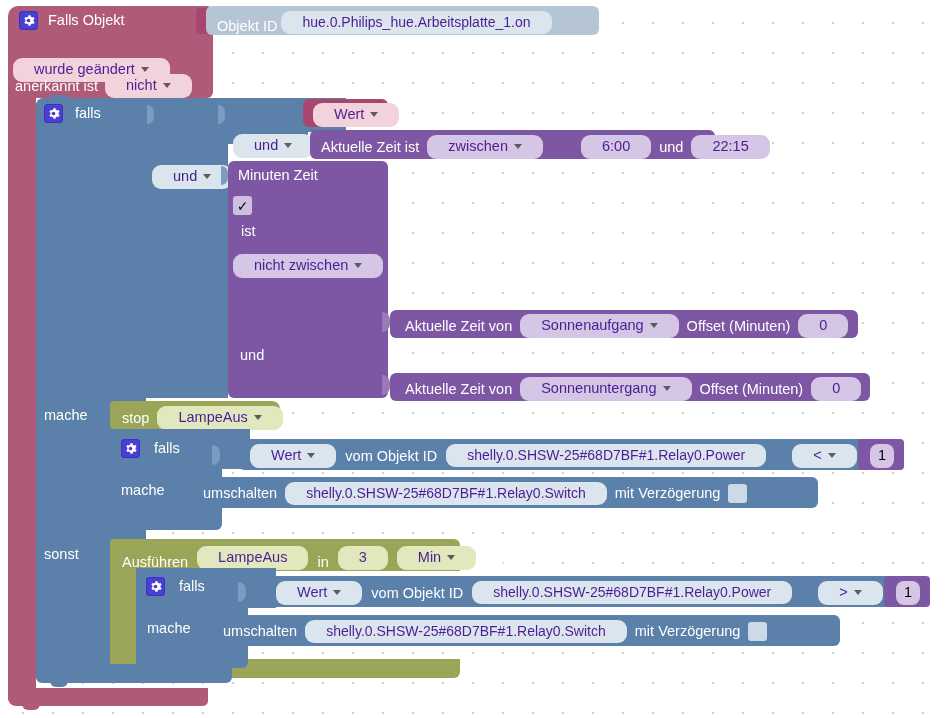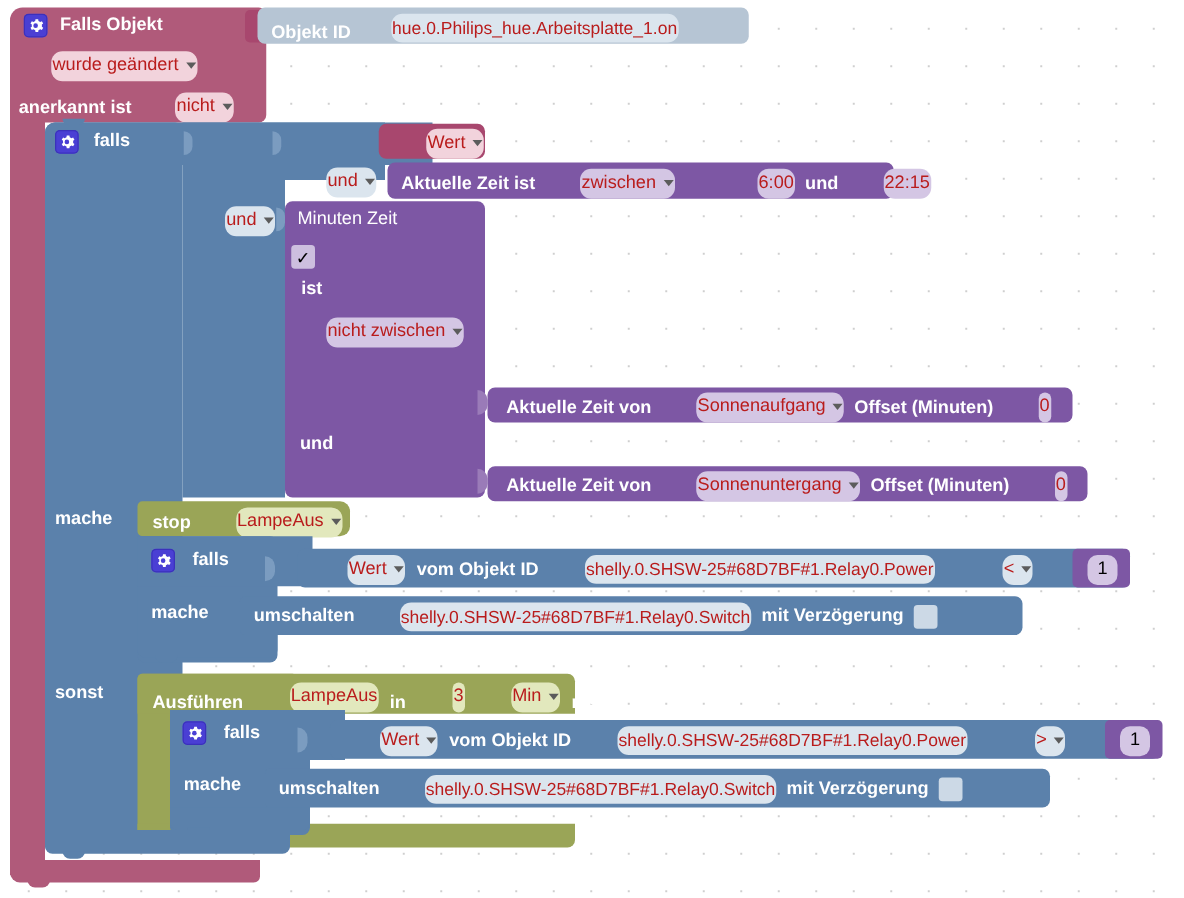--- a/index.html
+++ b/index.html
@@ -12,29 +12,28 @@
     font-family:"Liberation Sans", sans-serif;
     font-size:14.5px;
     overflow:hidden;
     position:relative;
     -webkit-font-smoothing:antialiased;
   }
   .abs{position:absolute;}
   .blk{position:absolute;box-sizing:border-box;}
 
   
-  .lbl{color:#ffffff;white-space:nowrap;line-height:1;font-weight:bold;}
+  .lbl{color:#ffffff;white-space:nowrap;line-height:1;}
 
   
   .field{
     display:inline-flex;align-items:center;gap:5px;
-    border-radius:9px;padding:2px 1px;
-    color:#b91c1c;white-space:nowrap;line-height:1.35;
+    border-radius:9px;padding:2px 21px;
+    color:#4c1d95;white-space:nowrap;line-height:1.35;
     background:#ffffff;
-    margin-left:28px;
   }
   .field.rose2{background:#f2d3dc;}
   .field.bluelite{background:#dbe5ee;}
   .field.purp{background:#d4c6e4;}
   .field.olive{background:#e2e8bd;}
   .caret{
     width:0;height:0;border-left:4px solid transparent;border-right:4px solid transparent;
     border-top:5px solid #5c5c5c;display:inline-block;margin-left:1px;
   }
 
@@ -79,21 +78,21 @@
   <div class="abs" style="left:19px;top:11px;display:flex;align-items:center;gap:10px;">
     <span class="gear">
       <svg width="13" height="13" viewBox="0 0 24 24" aria-hidden="true">
         <path fill="#ffffff" d="M12 8.5a3.5 3.5 0 1 0 0 7 3.5 3.5 0 0 0 0-7zm9.3 3.5c0-.5 0-1-.1-1.5l2-1.6-2-3.4-2.4 1a7.6 7.6 0 0 0-2.6-1.5l-.4-2.5h-4l-.4 2.5c-1 .3-1.8.8-2.6 1.5l-2.4-1-2 3.4 2 1.6a9 9 0 0 0 0 3l-2 1.6 2 3.4 2.4-1c.8.7 1.6 1.2 2.6 1.5l.4 2.5h4l.4-2.5c1-.3 1.8-.8 2.6-1.5l2.4 1 2-3.4-2-1.6c.1-.5.1-1 .1-1.5z"></path>
         <circle cx="12" cy="12" r="3.4" fill="#4a3fd4"></circle>
       </svg>
     </span>
     <span class="lbl">Falls Objekt</span>
   </div>
 
-  <div class="abs" style="left:13px;top:41px;">
+  <div class="abs" style="left:13px;top:58px;">
     <span class="field rose2">
       <span>wurde geändert</span>
       <i class="caret"></i>
     </span>
   </div>
 
   <div class="abs" style="left:15px;top:74px;display:flex;align-items:center;gap:7px;">
     <span class="lbl">anerkannt ist</span>
     <span class="field rose2">
       <span>nicht</span>

